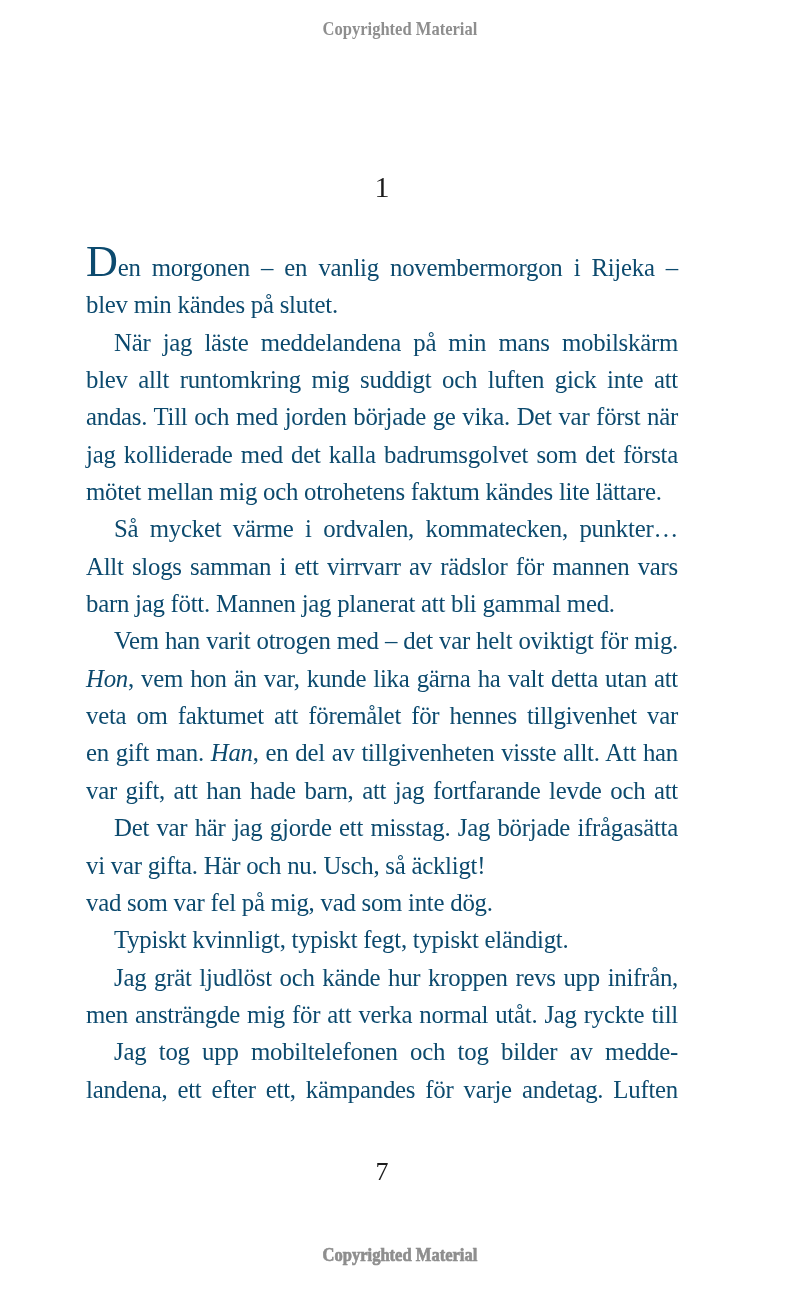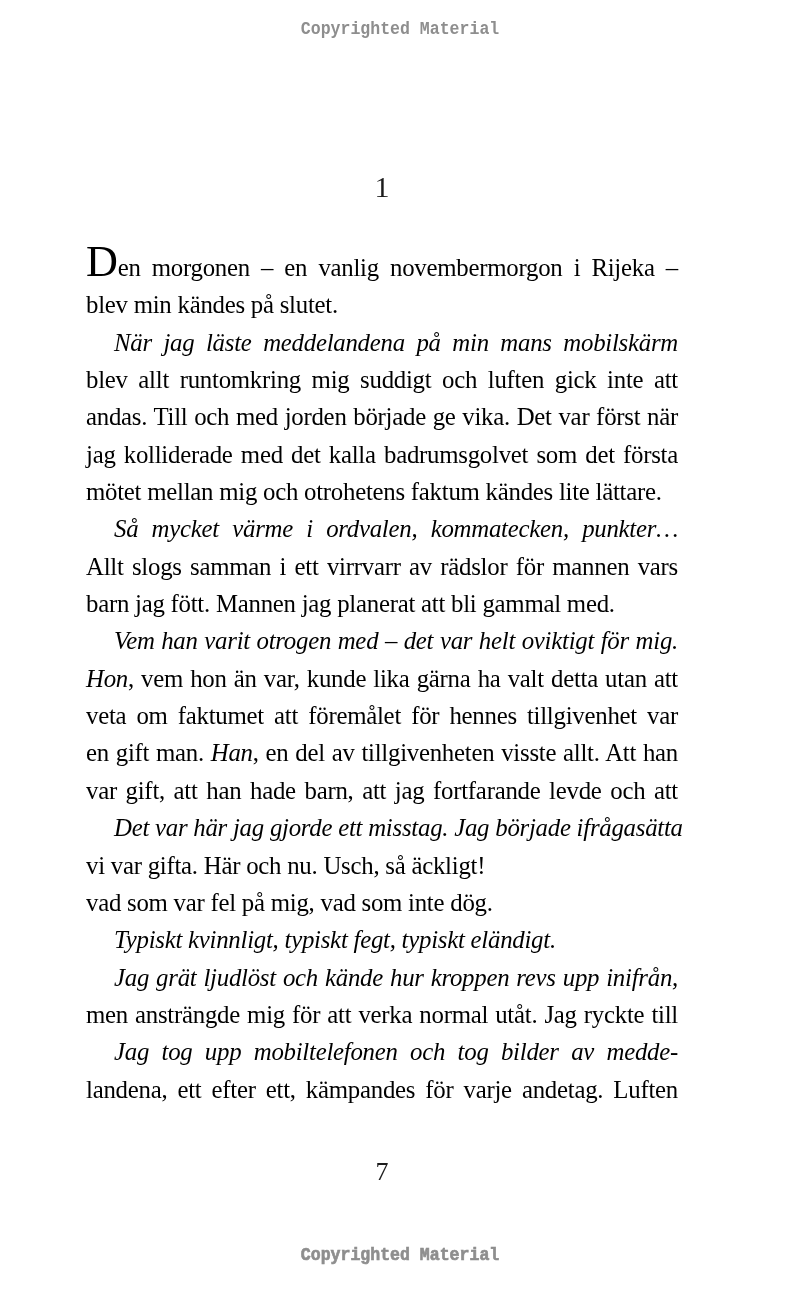--- a/index.html
+++ b/index.html
@@ -14,21 +14,21 @@
     background: #ffffff;
     overflow: hidden;
     font-family: "Liberation Serif", serif;
     color: #1c1c1c;
   }
   .copyright {
     position: absolute;
     left: 0;
     width: 800px;
     text-align: center;
-    font-family: Liberation Mono, monospace;
+    font-family: Liberation Serif, serif;
     font-weight: bold;
     font-size: 19px;
     line-height: 26px;
     color: #8e8e8e;
   }
   .copyright .cond {
     display: inline-block;
     transform: scaleX(0.87);
     transform-origin: 50% 50%;
   }
@@ -47,31 +47,31 @@
     line-height: 38px;
     color: #1c1c1c;
   }
   .body-text {
     position: absolute;
     top: 249px;
     left: 86px;
     width: 592px;
     font-size: 26px;
     letter-spacing: -0.25px;
-    color: #000000;
+    color: #0c4a6e;
   }
   .line {
     height: 37.35px;
     line-height: 37.35px;
     white-space: nowrap;
     text-align: justify;
     text-align-last: justify;
   }
   .line.end { text-align-last: left; }
-  .line.ind { text-indent: 28px; font-style: italic; }
+  .line.ind { text-indent: 28px; }
   .initial {
     font-size: 1.78em;
     line-height: 0;
   }
   .it { font-style: italic; }
   .page-number {
     position: absolute;
     top: 1152px;
     left: 86px;
     width: 592px;

